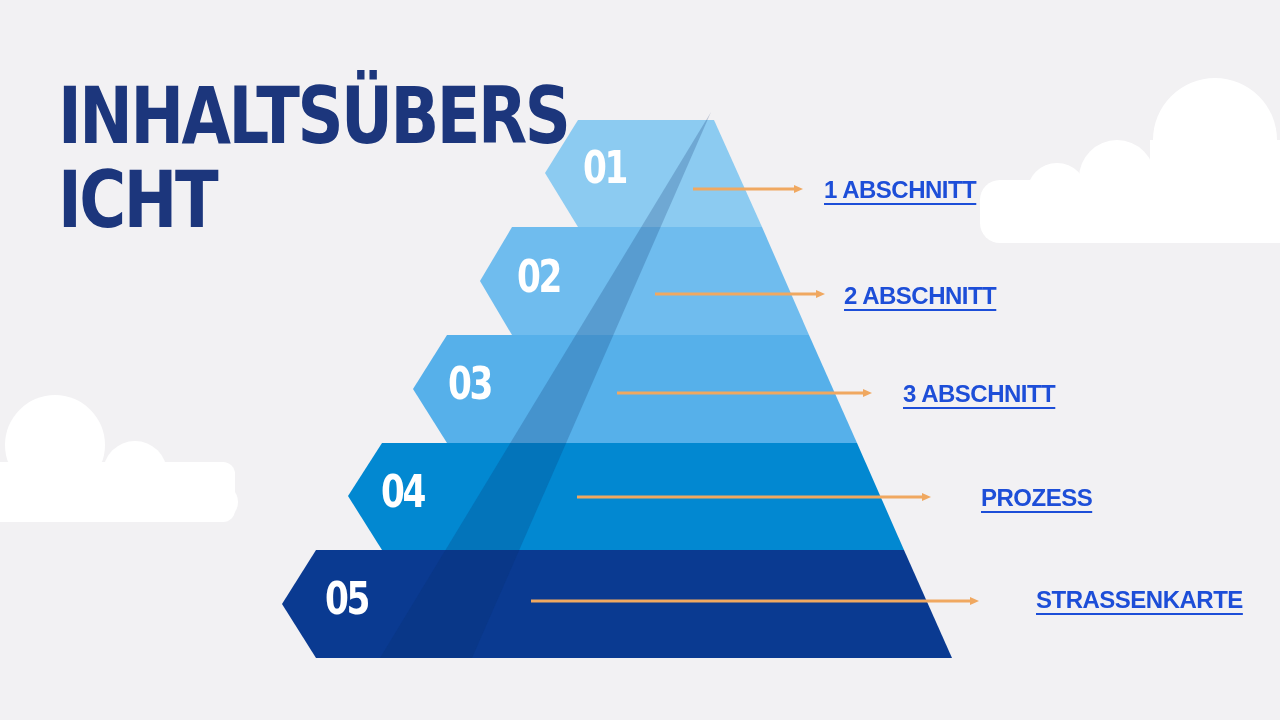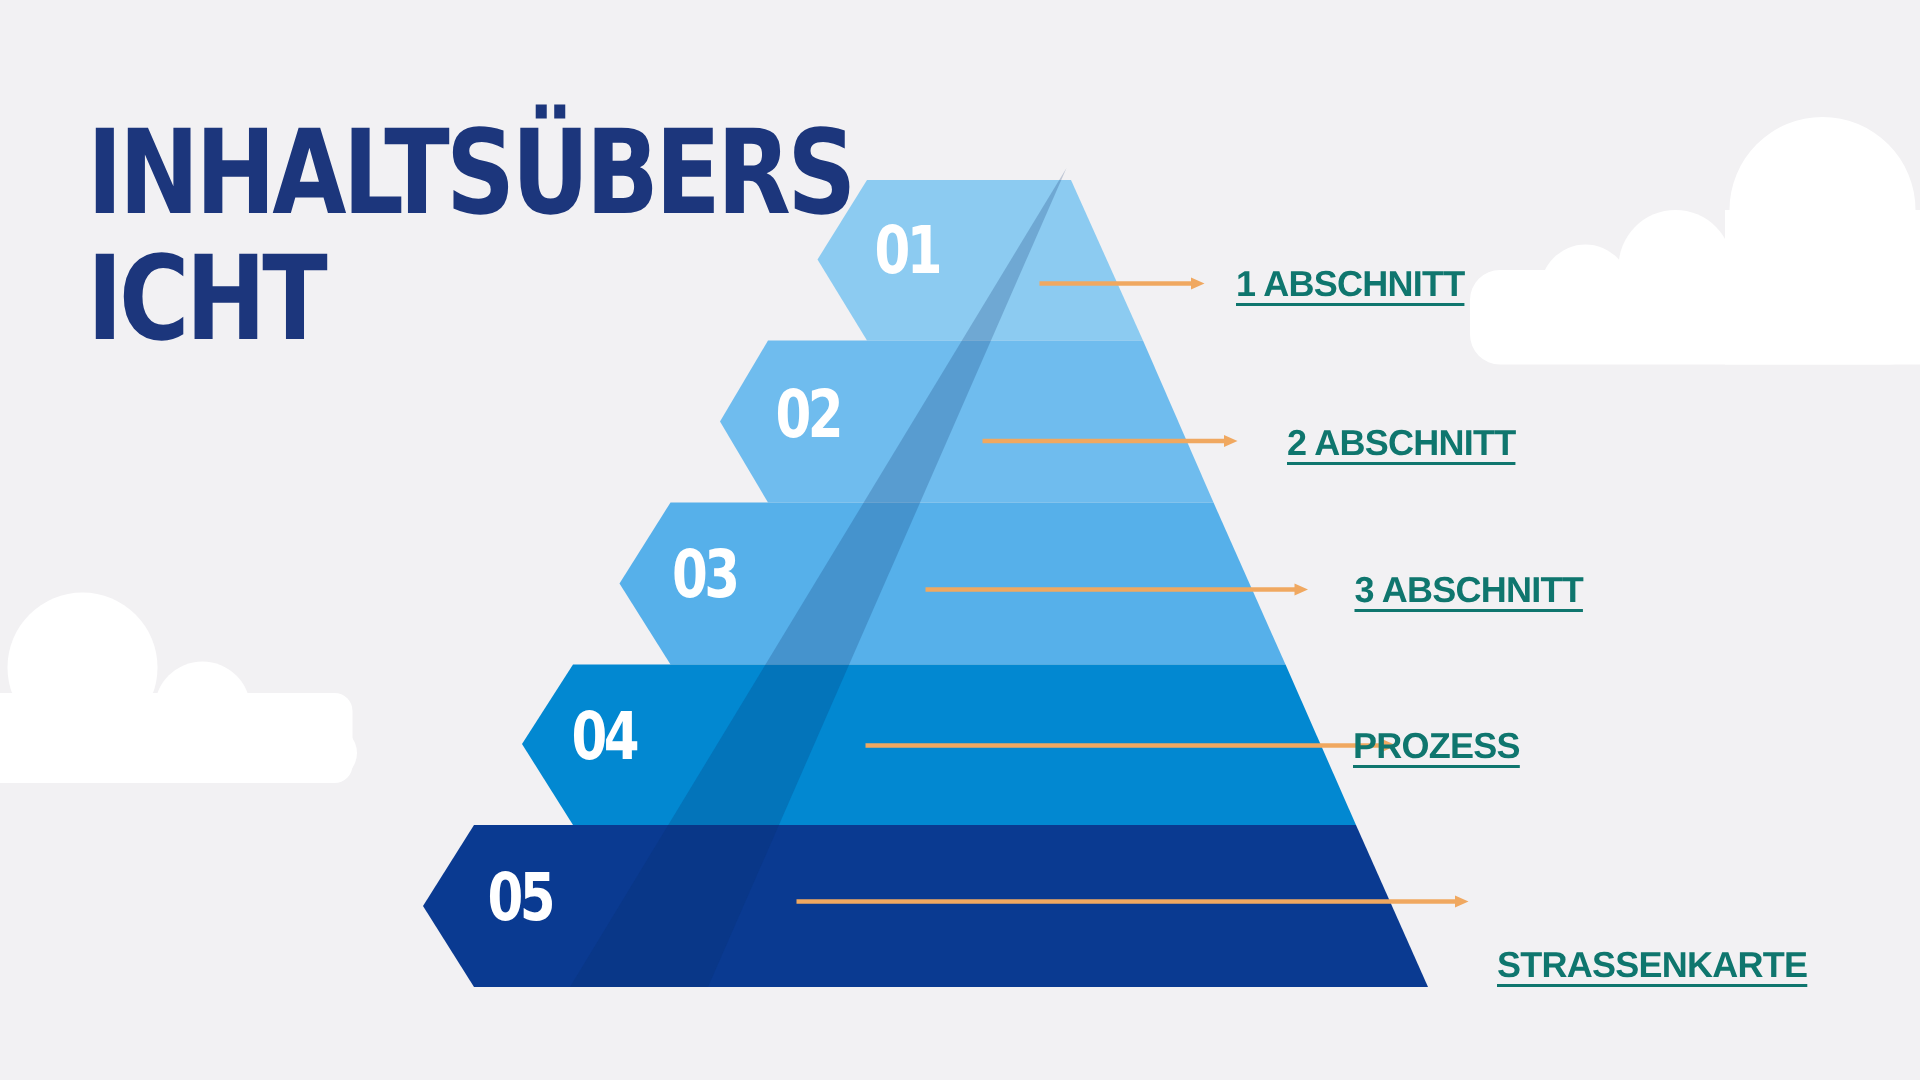--- a/index.html
+++ b/index.html
@@ -1,21 +1,21 @@
 <!DOCTYPE html>
 <html><head>
 <meta charset="utf-8">
 <style>
   html,body{margin:0;padding:0;}
   body{width:1280px;height:720px;overflow:hidden;background:#f2f1f3;position:relative;font-family:"Liberation Sans",sans-serif;}
   .bg{position:absolute;left:0;top:0;width:1280px;height:720px;}
   .title{position:absolute;left:58px;top:74px;margin:0;color:#1c367c;font-family:"DejaVu Sans",sans-serif;font-weight:bold;font-size:78px;line-height:84px;letter-spacing:-3px;transform:scaleX(0.82);transform-origin:left top;width:680px;}
   .title span{display:block;}
   .num{position:absolute;color:#ffffff;font-family:"DejaVu Sans",sans-serif;font-weight:bold;font-size:44px;letter-spacing:-3px;transform:scaleX(0.78);transform-origin:left top;line-height:50px;}
-  .label{position:absolute;color:#0f766e;font-family:"Liberation Sans",sans-serif;font-weight:bold;font-size:24px;text-decoration:underline;text-decoration-thickness:2px;text-underline-offset:5px;letter-spacing:-0.5px;cursor:pointer;white-space:nowrap;}
+  .label{position:absolute;color:#1d4ed8;font-family:"Liberation Sans",sans-serif;font-weight:bold;font-size:24px;text-decoration:underline;text-decoration-thickness:2px;text-underline-offset:5px;letter-spacing:-0.5px;cursor:pointer;white-space:nowrap;}
 </style>
 </head>
 <body>
 
 <svg class="bg" viewBox="0 0 1280 720" xmlns="http://www.w3.org/2000/svg">
 
   <g fill="#ffffff">
     <circle cx="1215" cy="140" r="62"></circle>
     <circle cx="1117" cy="178" r="38"></circle>
     <circle cx="1057" cy="193" r="30"></circle>
@@ -69,16 +69,16 @@
   <span>ICHT</span>
 </h1>
 
 <div class="num" style="left:583px;top:143px;">01</div>
 <div class="num" style="left:517px;top:252px;">02</div>
 <div class="num" style="left:448px;top:359px;">03</div>
 <div class="num" style="left:381px;top:467px;">04</div>
 <div class="num" style="left:325px;top:574px;">05</div>
 
 <a class="label" style="left:824px;top:176px;">1 ABSCHNITT</a>
-<a class="label" style="left:844px;top:282px;margin-left:14px;">2 ABSCHNITT</a>
+<a class="label" style="left:844px;top:282px;">2 ABSCHNITT</a>
 <a class="label" style="left:893px;top:380px;margin-left:10px;">3 ABSCHNITT</a>
-<a class="label" style="left:902px;top:484px;">PROZESS</a>
-<a class="label" style="left:998px;top:586px;margin-top:44px;">STRASSENKARTE</a>
+<a class="label" style="left:981px;top:484px;">PROZESS</a>
+<a class="label" style="left:1036px;top:586px;">STRASSENKARTE</a>
 
 </body></html>

